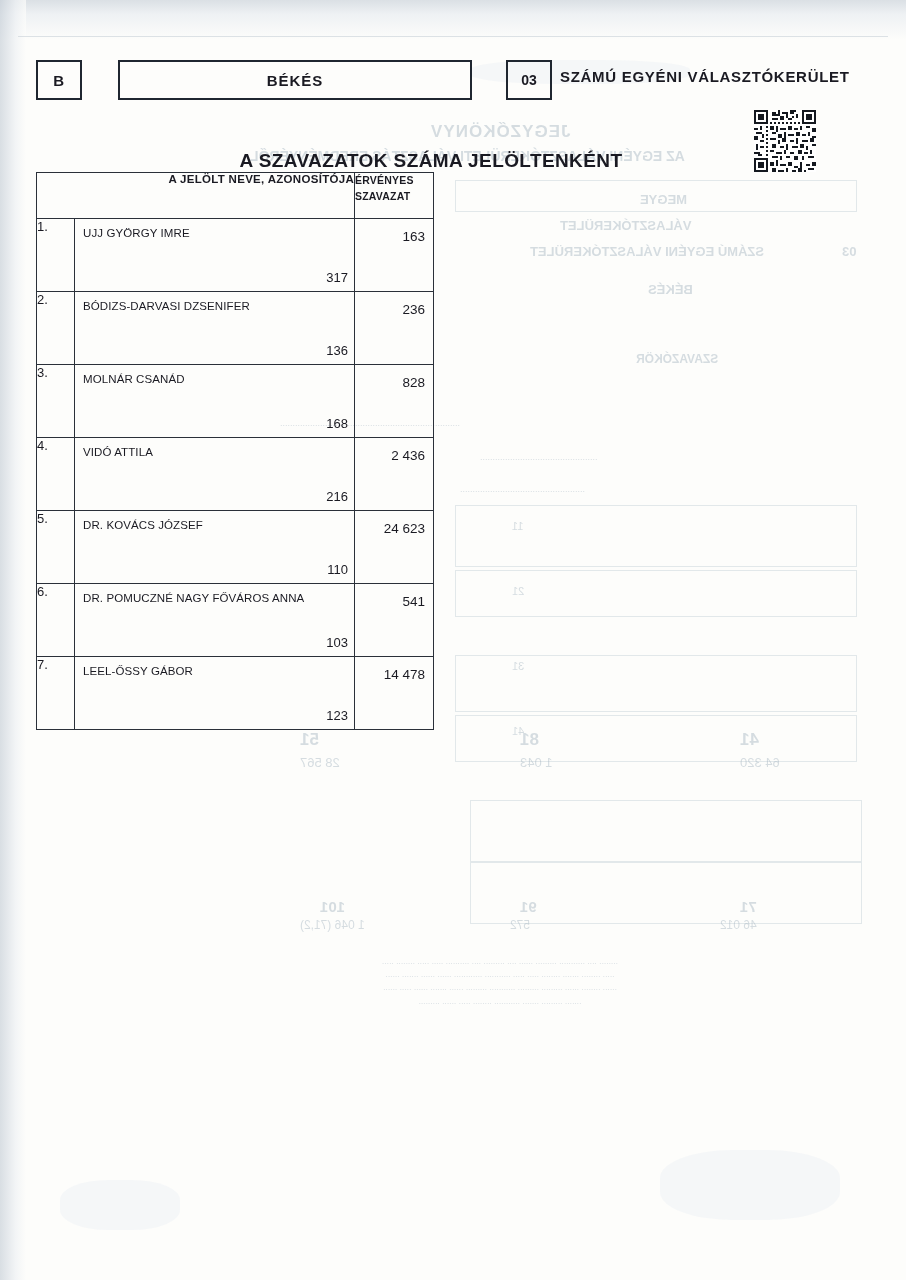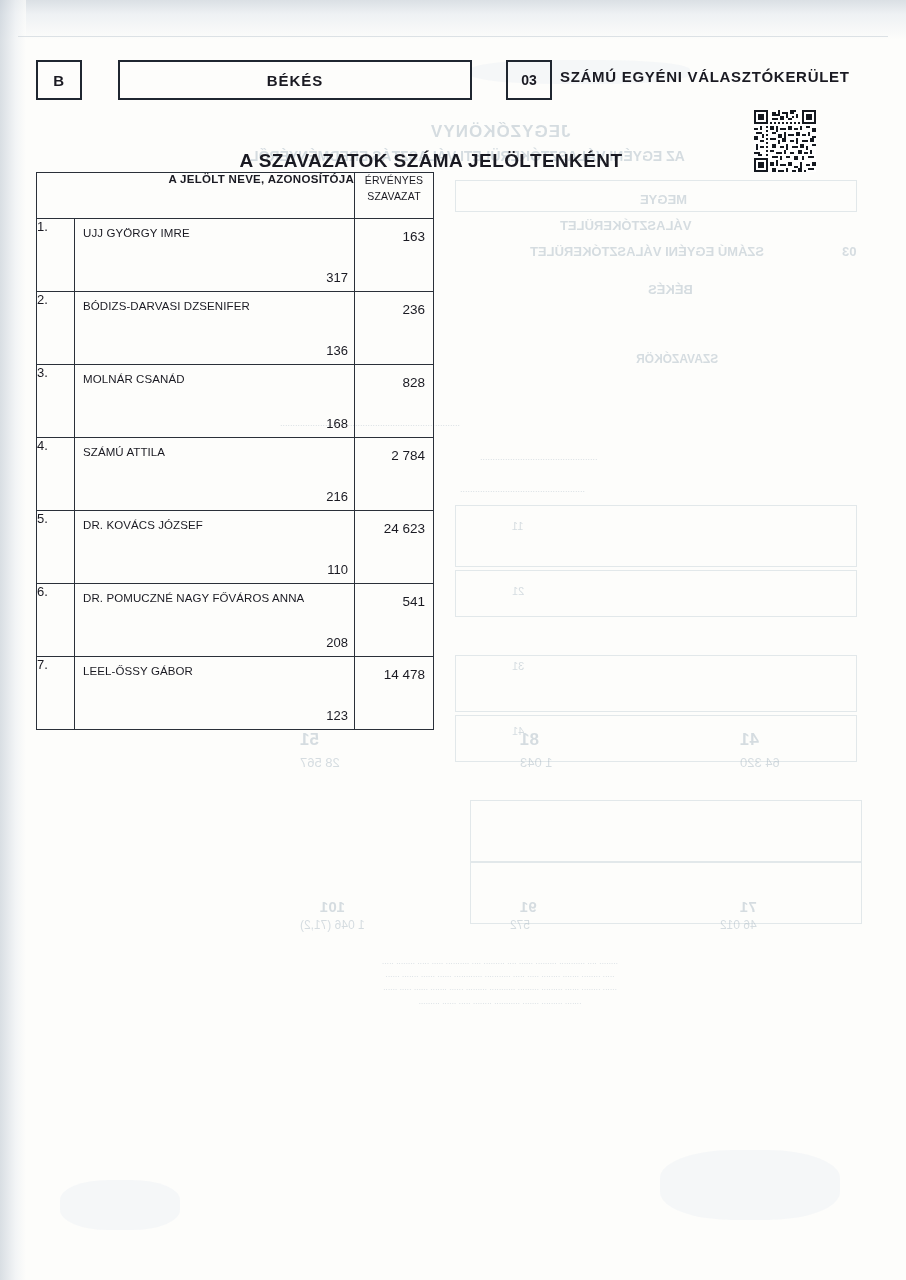--- a/index.html
+++ b/index.html
@@ -158,23 +158,23 @@
     font-size: 11.5px;
     font-weight: bold;
     letter-spacing: .3px;
     text-align: right;
     padding-top: 10px;
     box-sizing: border-box;
   }
   .th-votes {
     height: 46px;
     font-size: 10.5px;
-    font-weight: normal;
+    font-weight: bold;
     letter-spacing: .2px;
-    text-align: center;
+    text-align: left;
     padding: 9px 0 0 7px;
     box-sizing: border-box;
     line-height: 1.5;
   }
   .th-votes span { display: block; }
 
   .row-cell {
     height: 72px;
     position: relative;
   }
@@ -461,42 +461,42 @@
             <div class="cand-name">MOLNÁR CSANÁD</div>
             <div class="cand-sub">168</div>
           </td>
           <td class="row-cell votes">
             <div class="votes-val">828</div>
           </td>
         </tr>
         <tr>
           <td class="row-cell idx">4.</td>
           <td class="row-cell cand">
-            <div class="cand-name">SZÁMÚ ATTILA</div>
+            <div class="cand-name">VIDÓ ATTILA</div>
             <div class="cand-sub">216</div>
           </td>
           <td class="row-cell votes">
-            <div class="votes-val">2 784</div>
+            <div class="votes-val">2 436</div>
           </td>
         </tr>
         <tr>
           <td class="row-cell idx">5.</td>
           <td class="row-cell cand">
             <div class="cand-name">DR. KOVÁCS JÓZSEF</div>
             <div class="cand-sub">110</div>
           </td>
           <td class="row-cell votes">
             <div class="votes-val">24 623</div>
           </td>
         </tr>
         <tr>
           <td class="row-cell idx">6.</td>
           <td class="row-cell cand">
             <div class="cand-name">DR. POMUCZNÉ NAGY FŐVÁROS ANNA</div>
-            <div class="cand-sub">208</div>
+            <div class="cand-sub">103</div>
           </td>
           <td class="row-cell votes">
             <div class="votes-val">541</div>
           </td>
         </tr>
         <tr>
           <td class="row-cell idx">7.</td>
           <td class="row-cell cand">
             <div class="cand-name">LEEL-ŐSSY GÁBOR</div>
             <div class="cand-sub">123</div>

